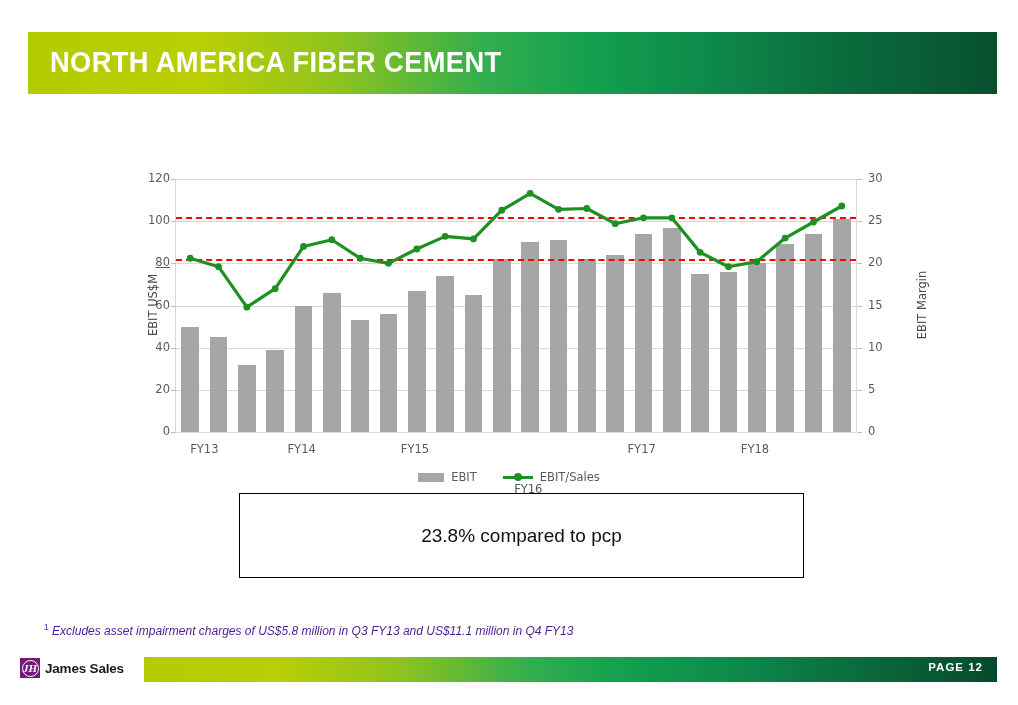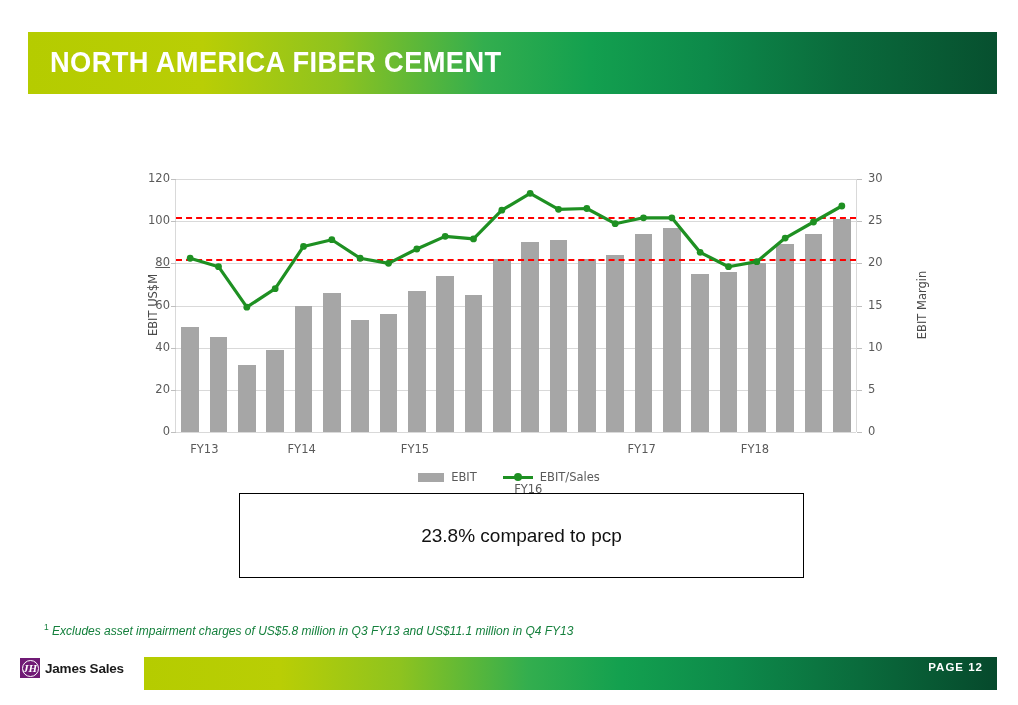--- a/index.html
+++ b/index.html
@@ -227,21 +227,21 @@
     text-align: center;
   }
 
   
   #footnote {
     position: absolute;
     left: 44px;
     top: 622px;
     font-size: 12px;
     font-style: italic;
-    color: #15803d;
+    color: #4c1d95;
     font-family: "Liberation Sans", sans-serif;
     white-space: nowrap;
   }
   #footnote sup { font-style: normal; font-size: 8.5px; }
 
   
   #footer-logo {
     position: absolute;
     left: 20px;
     top: 658px;
@@ -276,21 +276,21 @@
     font-weight: bold;
     color: #1a1a1a;
     font-family: "Liberation Sans", sans-serif;
     letter-spacing: -0.2px;
   }
   #footer-bar {
     position: absolute;
     left: 144px;
     top: 657px;
     width: 853px;
-    height: 33px;
+    height: 25px;
     background: linear-gradient(90deg,
         #b5cc00 0%,
         #b9ce05 16%,
         #8ec31f 30%,
         #33ae4e 45%,
         #13a04f 56%,
         #0d8a4a 69%,
         #0a6b3c 84%,
         #06492c 100%);
   }

